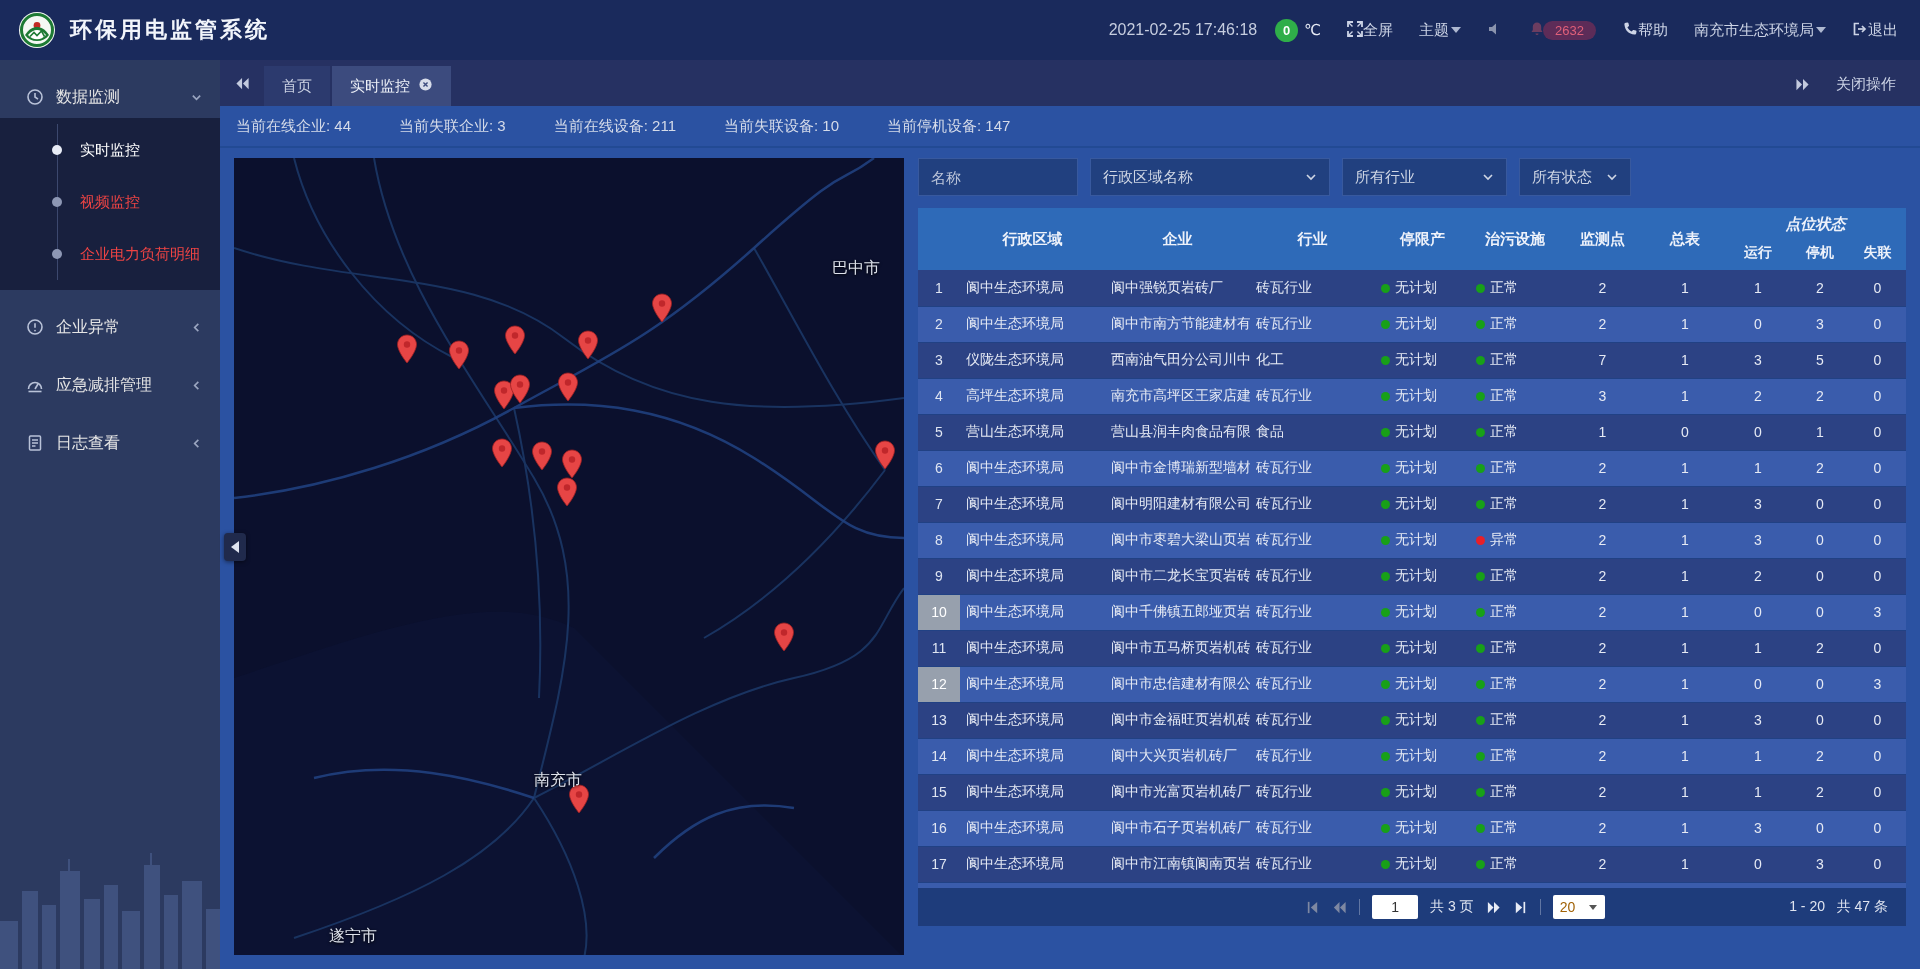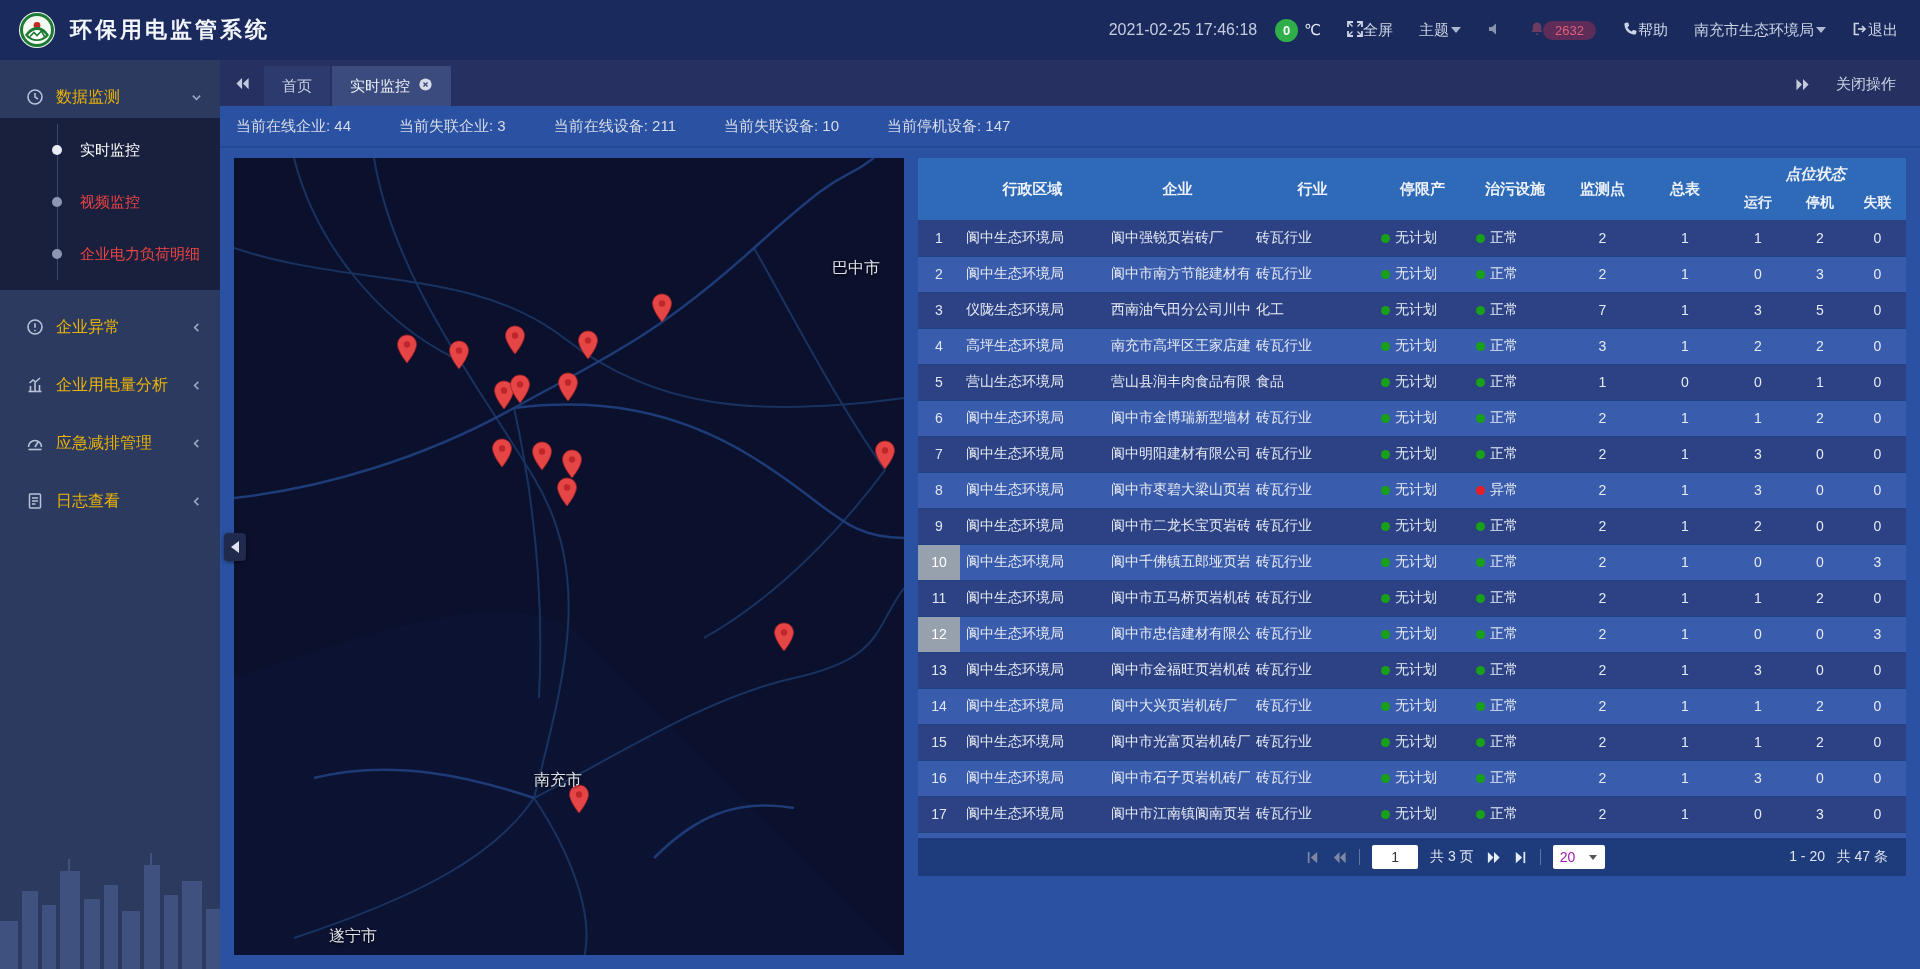--- a/index.html
+++ b/index.html
@@ -22,21 +22,21 @@
   .caret { width:0; height:0; border-left:5px solid transparent; border-right:5px solid transparent; border-top:6px solid #aeb8d0; margin-left:2px; }
   .mute-ic { color:#8a93ad; }
   .bell-ic { color:#a34b63; opacity:.6; }
   .badge { background:rgba(150,45,85,.55); color:#e0607a; font-size:13px; padding:2px 12px; border-radius:11px; margin-left:-2px; }
 
   
   .shell { flex:1; display:flex; min-height:0; }
 
   
   .side { width:220px; background:#2c3a60; position:relative; overflow:hidden; flex-shrink:0; }
-  .side-item { height:58px; display:flex; align-items:center; padding:16px 18px 0 26px; color:#eab308; font-size:16px; cursor:pointer; gap:12px; }
+  .side-item { height:58px; display:flex; align-items:center; padding:16px 18px 0 26px; color:#e5e5e5; font-size:16px; cursor:pointer; gap:12px; }
   .side-item .ic { color:#b9c2d8; display:flex; }
   .side-item .ic svg { width:18px; height:18px; }
   .side-label { flex:1; }
   .chev { color:#9aa5c0; display:flex; }
   .chev svg { width:11px; height:11px; }
   .side-sub { background:#18203e; padding:6px 0 10px 0; }
   .side-sub-item { height:52px; display:flex; align-items:center; color:#ef4444; font-size:15px; padding-left:46px; position:relative; cursor:pointer; }
   .side-sub-item .rail { position:absolute; left:57px; top:0; bottom:0; width:1px; background:#3c486e; }
   .side-sub-item .dot { position:absolute; left:52px; top:50%; margin-top:-5px; width:10px; height:10px; border-radius:50%; background:#8d97b4; z-index:1; }
   .side-sub-item span.lbl { margin-left:34px; }
@@ -103,21 +103,21 @@
 
   .pager { height:38px; background:#1e3c7b; display:flex; align-items:center; padding:0 18px; flex-shrink:0; color:#dfe4f0; font-size:14px; }
   .pager .sp2 { flex:2; } .pager .sp1 { flex:1; }
   .pg-grp { display:flex; align-items:center; gap:12px; }
   .pg-ic { display:flex; cursor:pointer; color:#e8ecf6; }
   .pg-ic.dis { color:#7e88a2; cursor:default; }
   .pg-ic svg { width:15px; height:15px; }
   .pg-div { width:1px; height:16px; background:rgba(255,255,255,.3); }
   .pg-input { width:46px; height:24px; background:#ffffff; color:#333; border:none; text-align:center; font-size:14px; border-radius:2px;
     font-family:"Liberation Sans","DejaVu Sans",sans-serif; }
-  .pg-size { width:52px; height:24px; background:#ffffff; color:#a21caf; border-radius:2px; display:flex; align-items:center;
+  .pg-size { width:52px; height:24px; background:#ffffff; color:#a16207; border-radius:2px; display:flex; align-items:center;
     justify-content:center; gap:12px; cursor:pointer; font-size:14px; }
   .pg-size .caret { border-top-color:#555; border-left-width:4px; border-right-width:4px; border-top-width:5px; }
   .pg-right { white-space:nowrap; }
 </style>
 </head>
 <body>
 
 <div class="app">
 
   <header class="hdr">
@@ -225,35 +225,20 @@
             <span class="side-label">企业异常</span>
             <span class="chev">
               <svg viewBox="0 0 12 12" fill="none" stroke="currentColor" stroke-width="1.8">
                 <path d="M8 2 4 6l4 4"></path>
               </svg>
             </span>
           </div>
           <div class="side-item">
             <span class="ic">
               <svg viewBox="0 0 18 18" fill="none" stroke="currentColor" stroke-width="1.6">
-                <path d="M2.5 15.5h13"></path>
-                <path d="M4.5 15V10M9 15V6.5M13.5 15V9"></path>
-                <path d="M3.5 7l3.5-3 2.5 2 4.5-4"></path>
-              </svg>
-            </span>
-            <span class="side-label">企业用电量分析</span>
-            <span class="chev">
-              <svg viewBox="0 0 12 12" fill="none" stroke="currentColor" stroke-width="1.8">
-                <path d="M8 2 4 6l4 4"></path>
-              </svg>
-            </span>
-          </div>
-          <div class="side-item">
-            <span class="ic">
-              <svg viewBox="0 0 18 18" fill="none" stroke="currentColor" stroke-width="1.6">
                 <path d="M2.5 13a6.5 6.5 0 0 1 13 0"></path>
                 <path d="M9 13 12 8"></path>
                 <path d="M2.5 15.5h13"></path>
               </svg>
             </span>
             <span class="side-label">应急减排管理</span>
             <span class="chev">
               <svg viewBox="0 0 12 12" fill="none" stroke="currentColor" stroke-width="1.8">
                 <path d="M8 2 4 6l4 4"></path>
               </svg>
@@ -423,20 +408,43 @@
                   <span class="city" style="left: 300px; top: 612px;">南充市</span>
                   <span class="city" style="left: 95px; top: 768px;">遂宁市</span>
                 </div>
             </div>
             <div class="map-collapse">
                 <span class="tri"></span>
               </div>
           </div>
 
           <div class="panel">
+            <div class="filters">
+              <div class="f-box f-input">
+                <input type="text" placeholder="名称" style="">
+              </div>
+              <div class="f-box f-sel w240">
+                <span>行政区域名称</span>
+                <span class="sel-chev ic"><svg viewBox="0 0 12 12" fill="none" stroke="currentColor" stroke-width="1.6">
+                      <path d="M2 4l4 4 4-4"></path>
+                    </svg></span>
+              </div>
+              <div class="f-box f-sel w165">
+                <span>所有行业</span>
+                <span class="sel-chev ic"><svg viewBox="0 0 12 12" fill="none" stroke="currentColor" stroke-width="1.6">
+                      <path d="M2 4l4 4 4-4"></path>
+                    </svg></span>
+              </div>
+              <div class="f-box f-sel w112">
+                <span>所有状态</span>
+                <span class="sel-chev ic"><svg viewBox="0 0 12 12" fill="none" stroke="currentColor" stroke-width="1.6">
+                      <path d="M2 4l4 4 4-4"></path>
+                    </svg></span>
+              </div>
+            </div>
 
             <div class="tablewrap">
               <table>
                 <colgroup>
                   <col style="width:42px">
                     <col style="width:145px">
                     <col style="width:145px">
                     <col style="width:125px">
                   <col style="width:95px">
                     <col style="width:90px">

